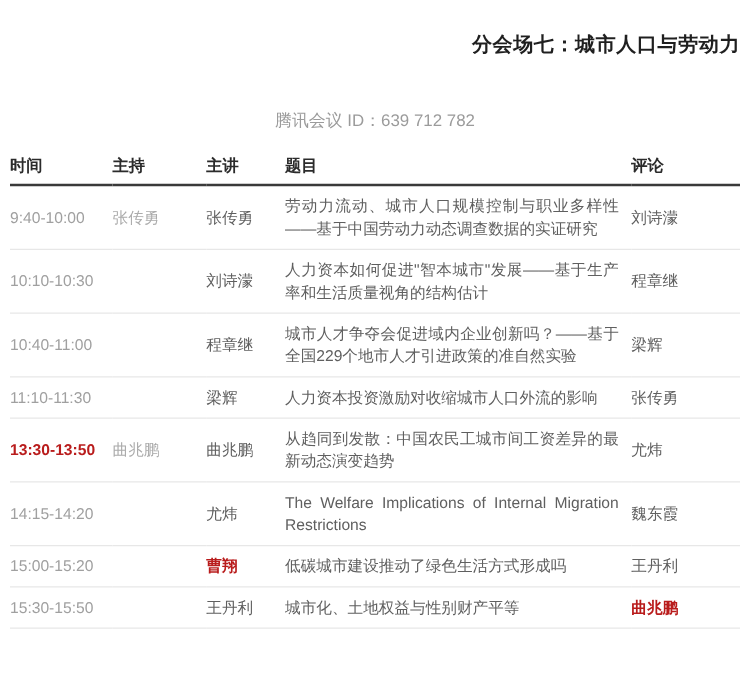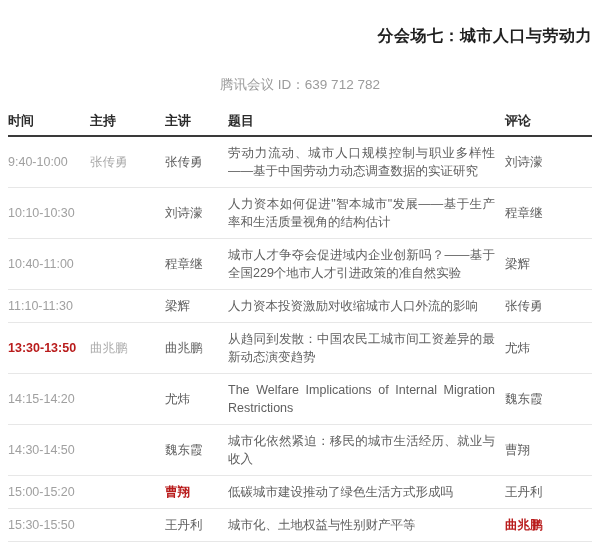--- a/index.html
+++ b/index.html
@@ -19,21 +19,21 @@
     box-sizing: border-box;
   }
   .title {
     text-align: right;
     font-size: 16px;
     font-weight: bold;
     color: #1f1f1f;
     letter-spacing: 0.5px;
   }
   .meeting {
-    margin-top: 26px;
+    margin-top: 38px;
     text-align: center;
     color: #9b9b9b;
     font-size: 13.5px;
     line-height: 23px;
   }
   table.schedule {
     border-collapse: collapse;
     table-layout: fixed;
     width: 584px;
     margin-top: 16px;
@@ -135,27 +135,20 @@
           <td class="commenter">尤炜</td>
         </tr>
         <tr>
           <td class="time">14:15-14:20</td>
           <td class="host"></td>
           <td class="speaker">尤炜</td>
           <td class="topic">The Welfare Implications of Internal Migration Restrictions</td>
           <td class="commenter">魏东霞</td>
         </tr>
         <tr>
-          <td class="time">14:30-14:50</td>
-          <td class="host"></td>
-          <td class="speaker">魏东霞</td>
-          <td class="topic">城市化依然紧迫：移民的城市生活经历、就业与收入</td>
-          <td class="commenter">曹翔</td>
-        </tr>
-        <tr>
           <td class="time">15:00-15:20</td>
           <td class="host"></td>
           <td class="speaker bold">曹翔</td>
           <td class="topic">低碳城市建设推动了绿色生活方式形成吗</td>
           <td class="commenter">王丹利</td>
         </tr>
         <tr>
           <td class="time">15:30-15:50</td>
           <td class="host"></td>
           <td class="speaker">王丹利</td>

